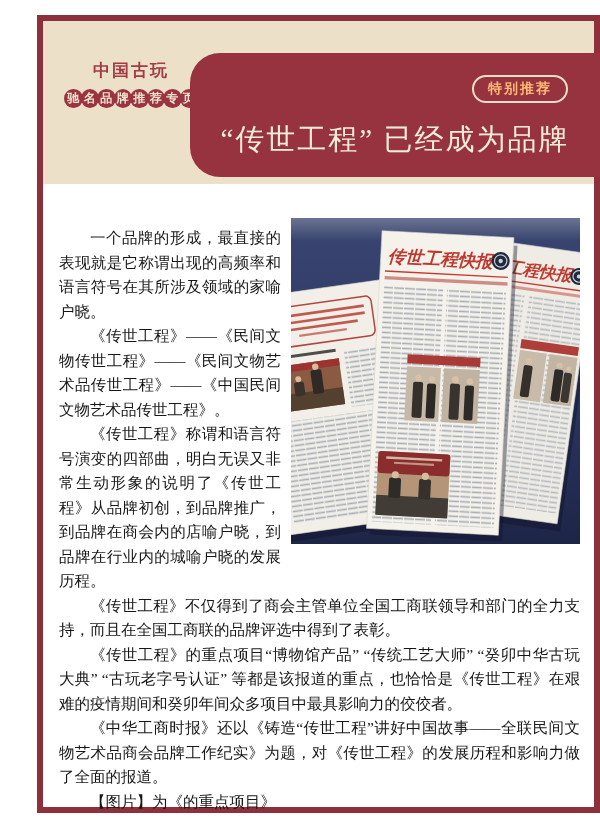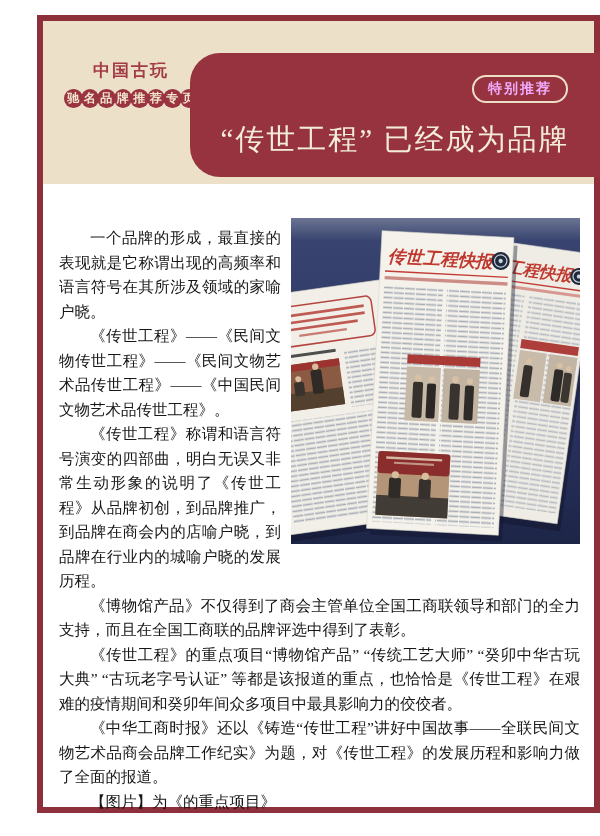--- a/index.html
+++ b/index.html
@@ -29,21 +29,21 @@
     font-size:12px;line-height:19px;text-align:center;margin:0 -1px;font-weight:bold;
     font-family:"Liberation Sans","DejaVu Sans",sans-serif;
   }
   .banner{
     position:absolute;left:147px;right:-6px;top:32px;height:124px;
     background:#97333f;border-radius:30px 0 0 30px;
   }
   .special-badge{
     position:absolute;top:22px;right:32px;
     border:2px solid #ecdfc6;border-radius:14px;padding:3px 14px;
-    color:#f0abfc;font-size:14px;font-weight:bold;letter-spacing:2px;
+    color:#fdba74;font-size:14px;font-weight:bold;letter-spacing:2px;
     font-family:"Liberation Sans","DejaVu Sans",sans-serif;
   }
   .banner-title{
     position:absolute;left:0;right:0;bottom:17px;text-align:center;
     color:#f3ecd9;font-size:29px;font-weight:normal;letter-spacing:2px;
   }
   
   .article{
     position:absolute;top:163px;left:0;right:0;bottom:0;
     padding:42px 14px 0 16px;box-sizing:border-box;
@@ -189,20 +189,20 @@
               <rect x="134" y="262" width="12" height="20" rx="2" fill="#36312c"></rect>
               <circle cx="140" cy="259" r="3.6" fill="#d8bd9d"></circle>
             </g>
           </g>
         </svg>
       </figure>
 
       <p>一个品牌的形成，最直接的表现就是它称谓出现的高频率和语言符号在其所涉及领域的家喻户晓。</p>
       <p>《传世工程》——《民间文物传世工程》——《民间文物艺术品传世工程》——《中国民间文物艺术品传世工程》。</p>
       <p>《传世工程》称谓和语言符号演变的四部曲，明白无误又非常生动形象的说明了《传世工程》从品牌初创，到品牌推广，到品牌在商会内的店喻户晓，到品牌在行业内的城喻户晓的发展历程。</p>
-      <p>《博物馆产品》不仅得到了商会主管单位全国工商联领导和部门的全力支持，而且在全国工商联的品牌评选中得到了表彰。</p>
+      <p>《传世工程》不仅得到了商会主管单位全国工商联领导和部门的全力支持，而且在全国工商联的品牌评选中得到了表彰。</p>
       <p>《传世工程》的重点项目“博物馆产品” “传统工艺大师” “癸卯中华古玩大典” “古玩老字号认证” 等都是该报道的重点，也恰恰是《传世工程》在艰难的疫情期间和癸卯年间众多项目中最具影响力的佼佼者。</p>
       <p>《中华工商时报》还以《铸造“传世工程”讲好中国故事——全联民间文物艺术品商会品牌工作纪实》为题，对《传世工程》的发展历程和影响力做了全面的报道。</p>
       <p>【图片】为《的重点项目》</p>
     </div>
 
   </div>
 </div>
 
 </body></html>

